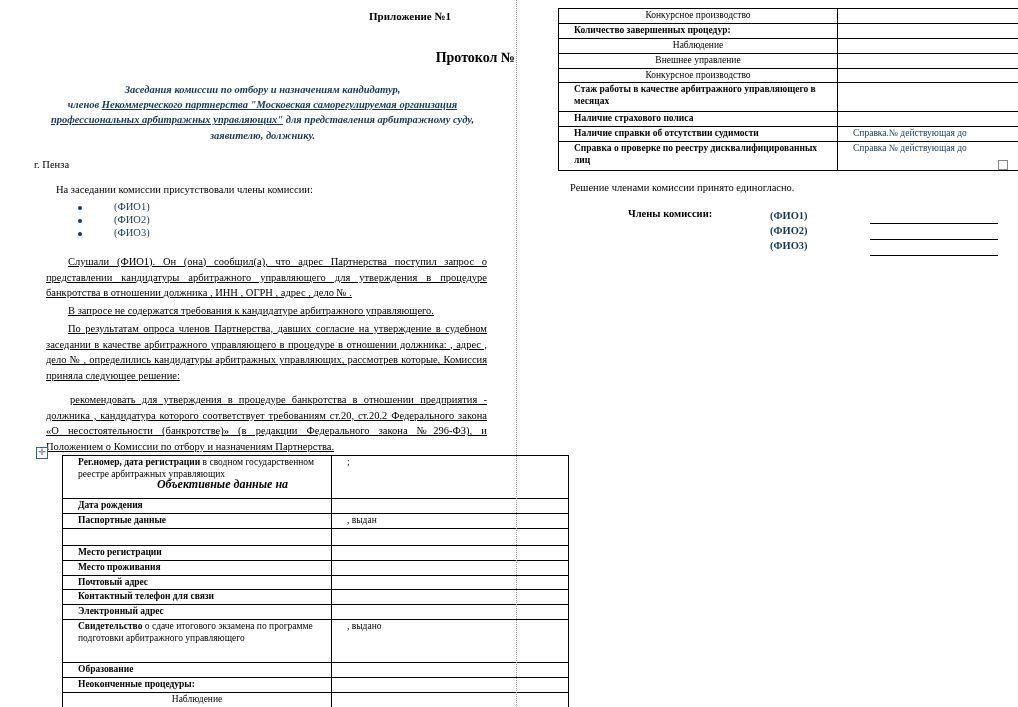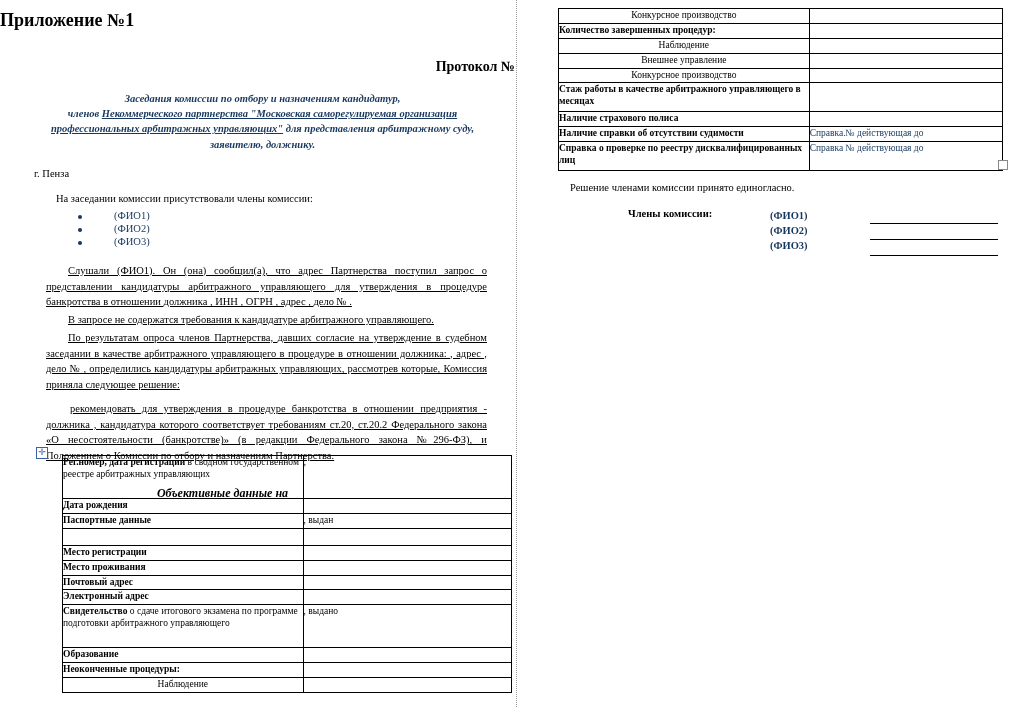--- a/index.html
+++ b/index.html
@@ -36,23 +36,23 @@
   .col-right {
     position: absolute;
     left: 530px;
     top: 0;
     width: 488px;
     height: 707px;
   }
 
   
   .appendix {
-    text-align: left;
-    font-weight: bold;
-    font-size: 18px;
+    text-align: right;
+    font-weight: bold;
+    font-size: 11px;
     margin: 10px 64px 0 0;
   }
   .proto-title {
     text-align: right;
     font-weight: bold;
     font-size: 14px;
     margin: 28px 0 0 0;
   }
   .blue-block {
     color: #17375e;
@@ -127,21 +127,21 @@
     background: #fff;
   }
 
   table.doc {
     border-collapse: collapse;
     font-size: 9.5px;
     table-layout: fixed;
   }
   table.doc td {
     border: 1px solid #000;
-    padding: 1px 0;
+    padding: 1px 15px;
     vertical-align: top;
     line-height: 1.25;
   }
   .t-left {
     position: absolute;
     left: 44px;
     top: 455px;
     width: 450px;
     margin-left: 18px;
   }
@@ -261,20 +261,24 @@
         <tr>
           <td class="lbl b">Место регистрации</td>
           <td class="val"></td>
         </tr>
         <tr>
           <td class="lbl b">Место проживания</td>
           <td class="val"></td>
         </tr>
         <tr>
           <td class="lbl b">Почтовый адрес</td>
+          <td class="val"></td>
+        </tr>
+        <tr>
+          <td class="lbl b">Контактный телефон для связи</td>
           <td class="val"></td>
         </tr>
         <tr>
           <td class="lbl b">Электронный адрес</td>
           <td class="val"></td>
         </tr>
         <tr>
           <td class="lbl" style="height:40px"><span class="b">Свидетельство</span> о сдаче итогового экзамена по программе подготовки арбитражного управляющего</td>
           <td class="val">, выдано</td>
         </tr>

